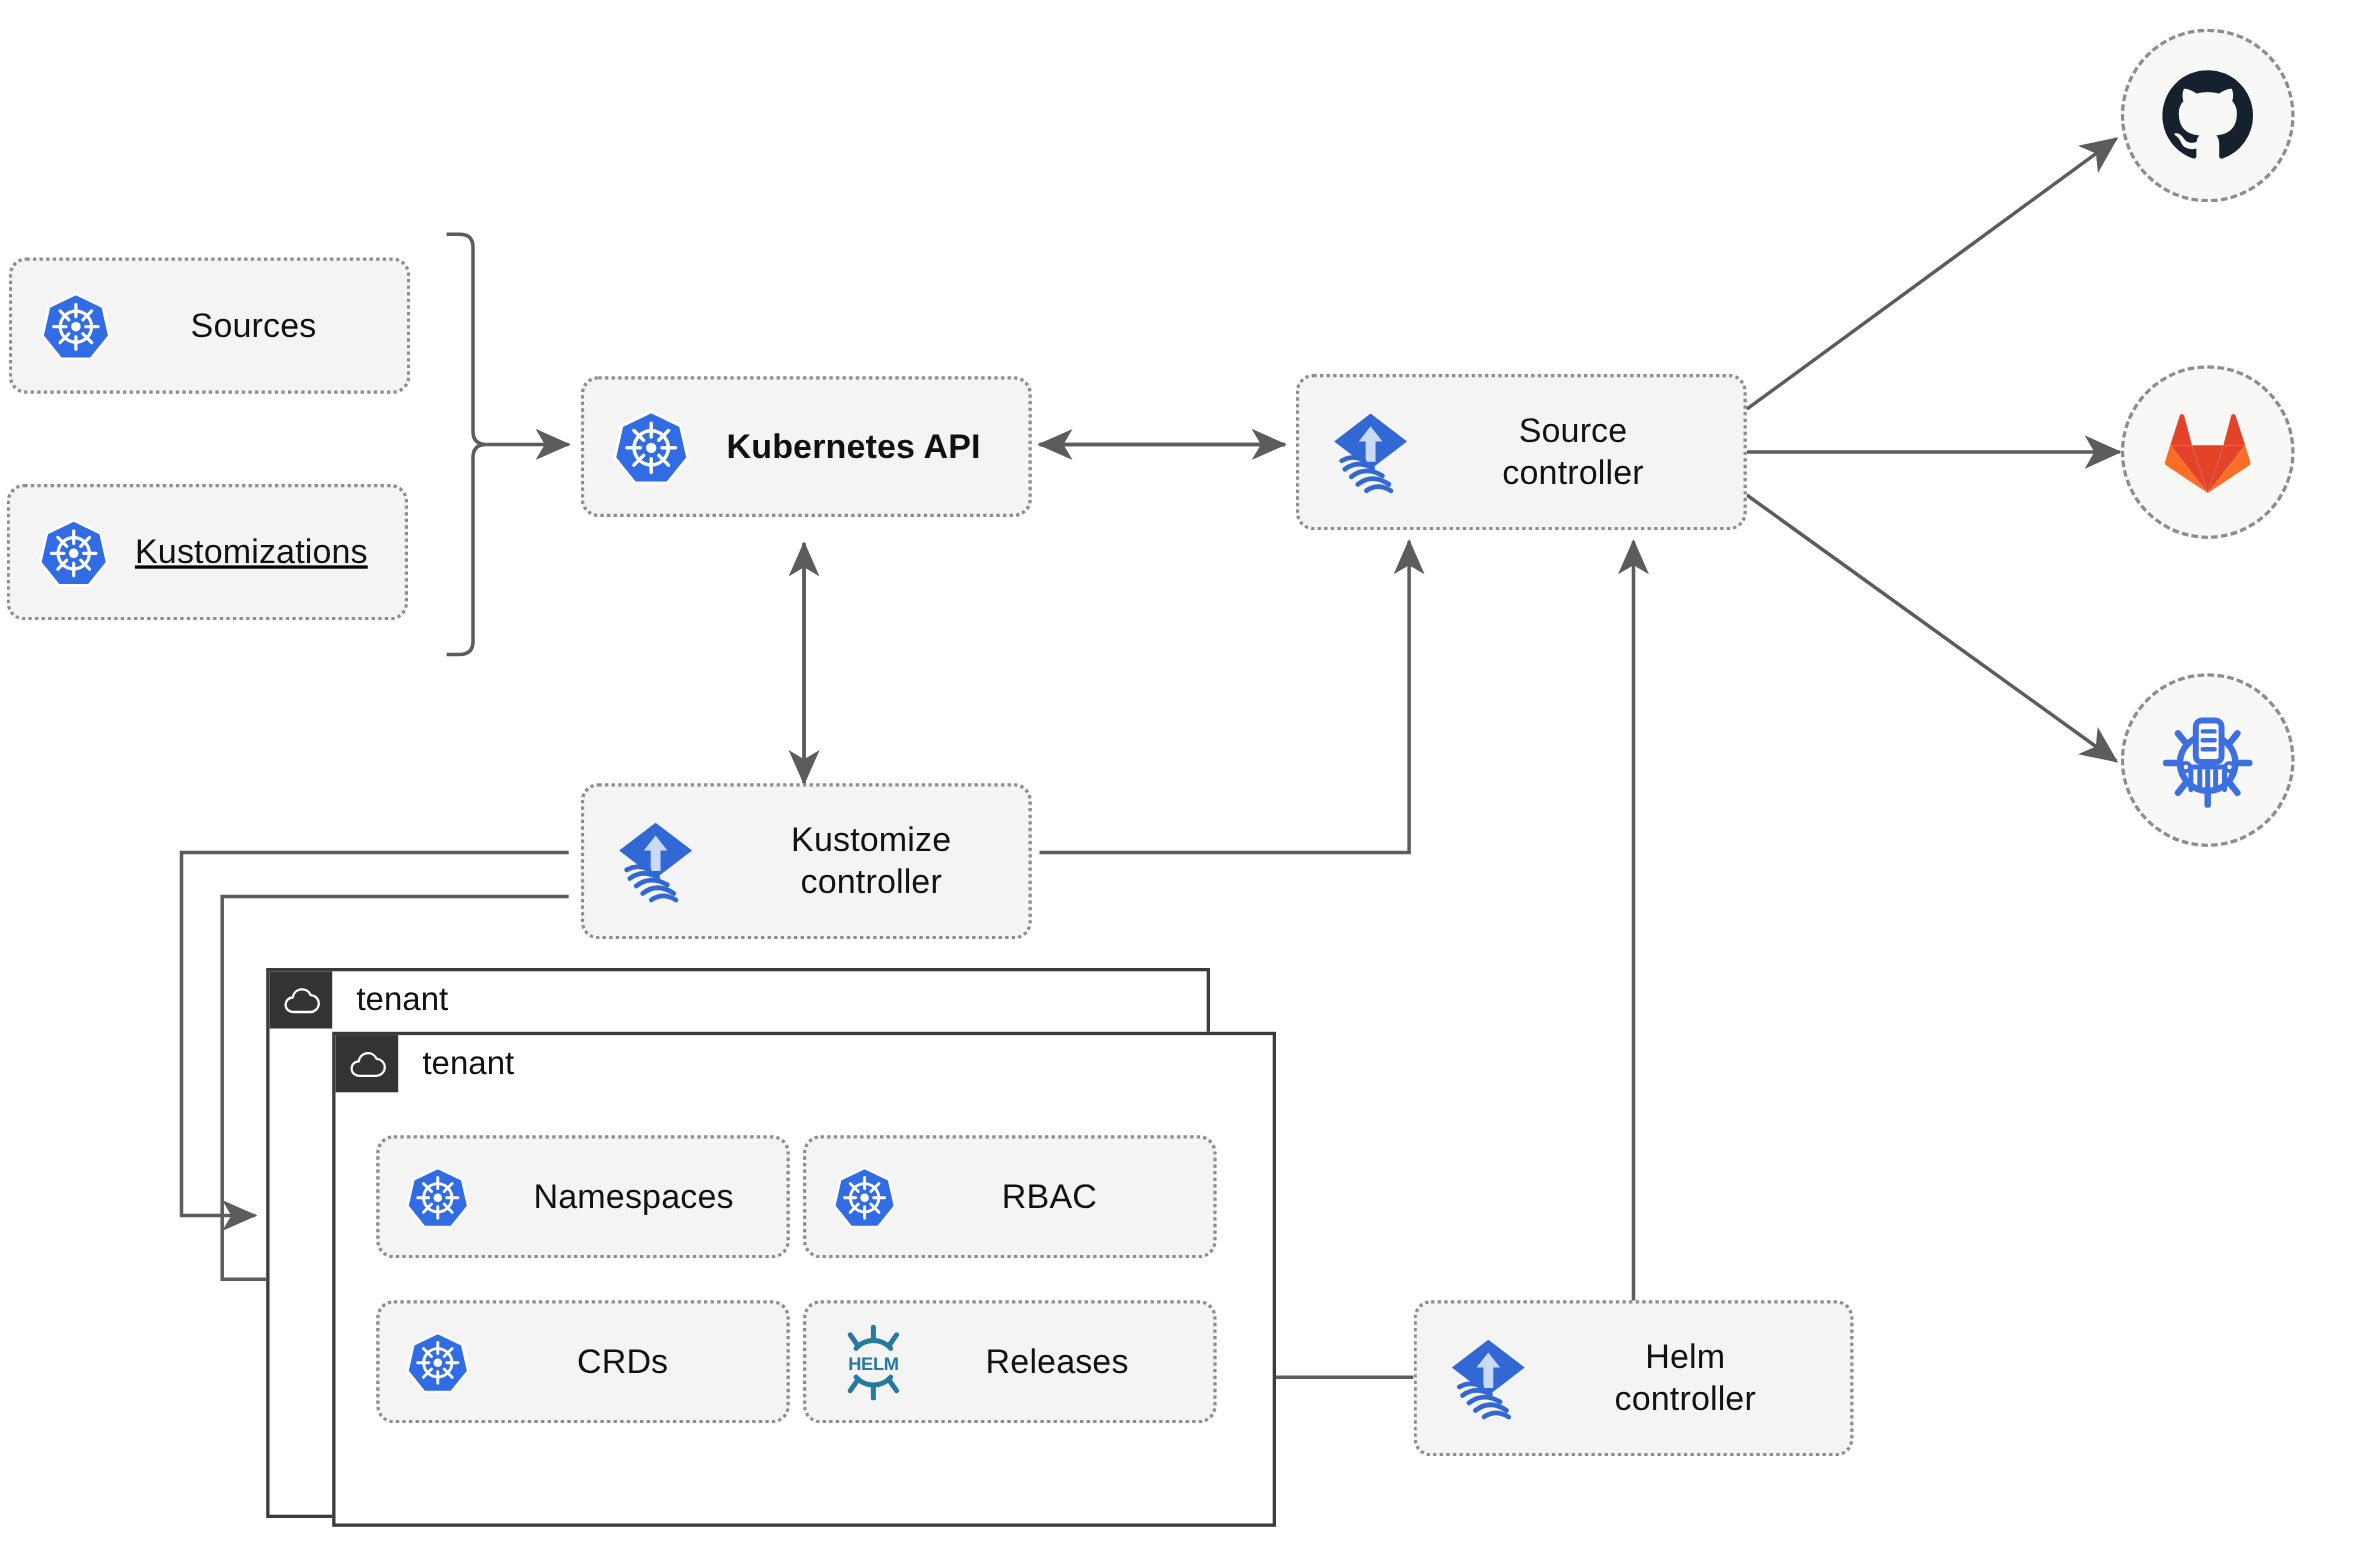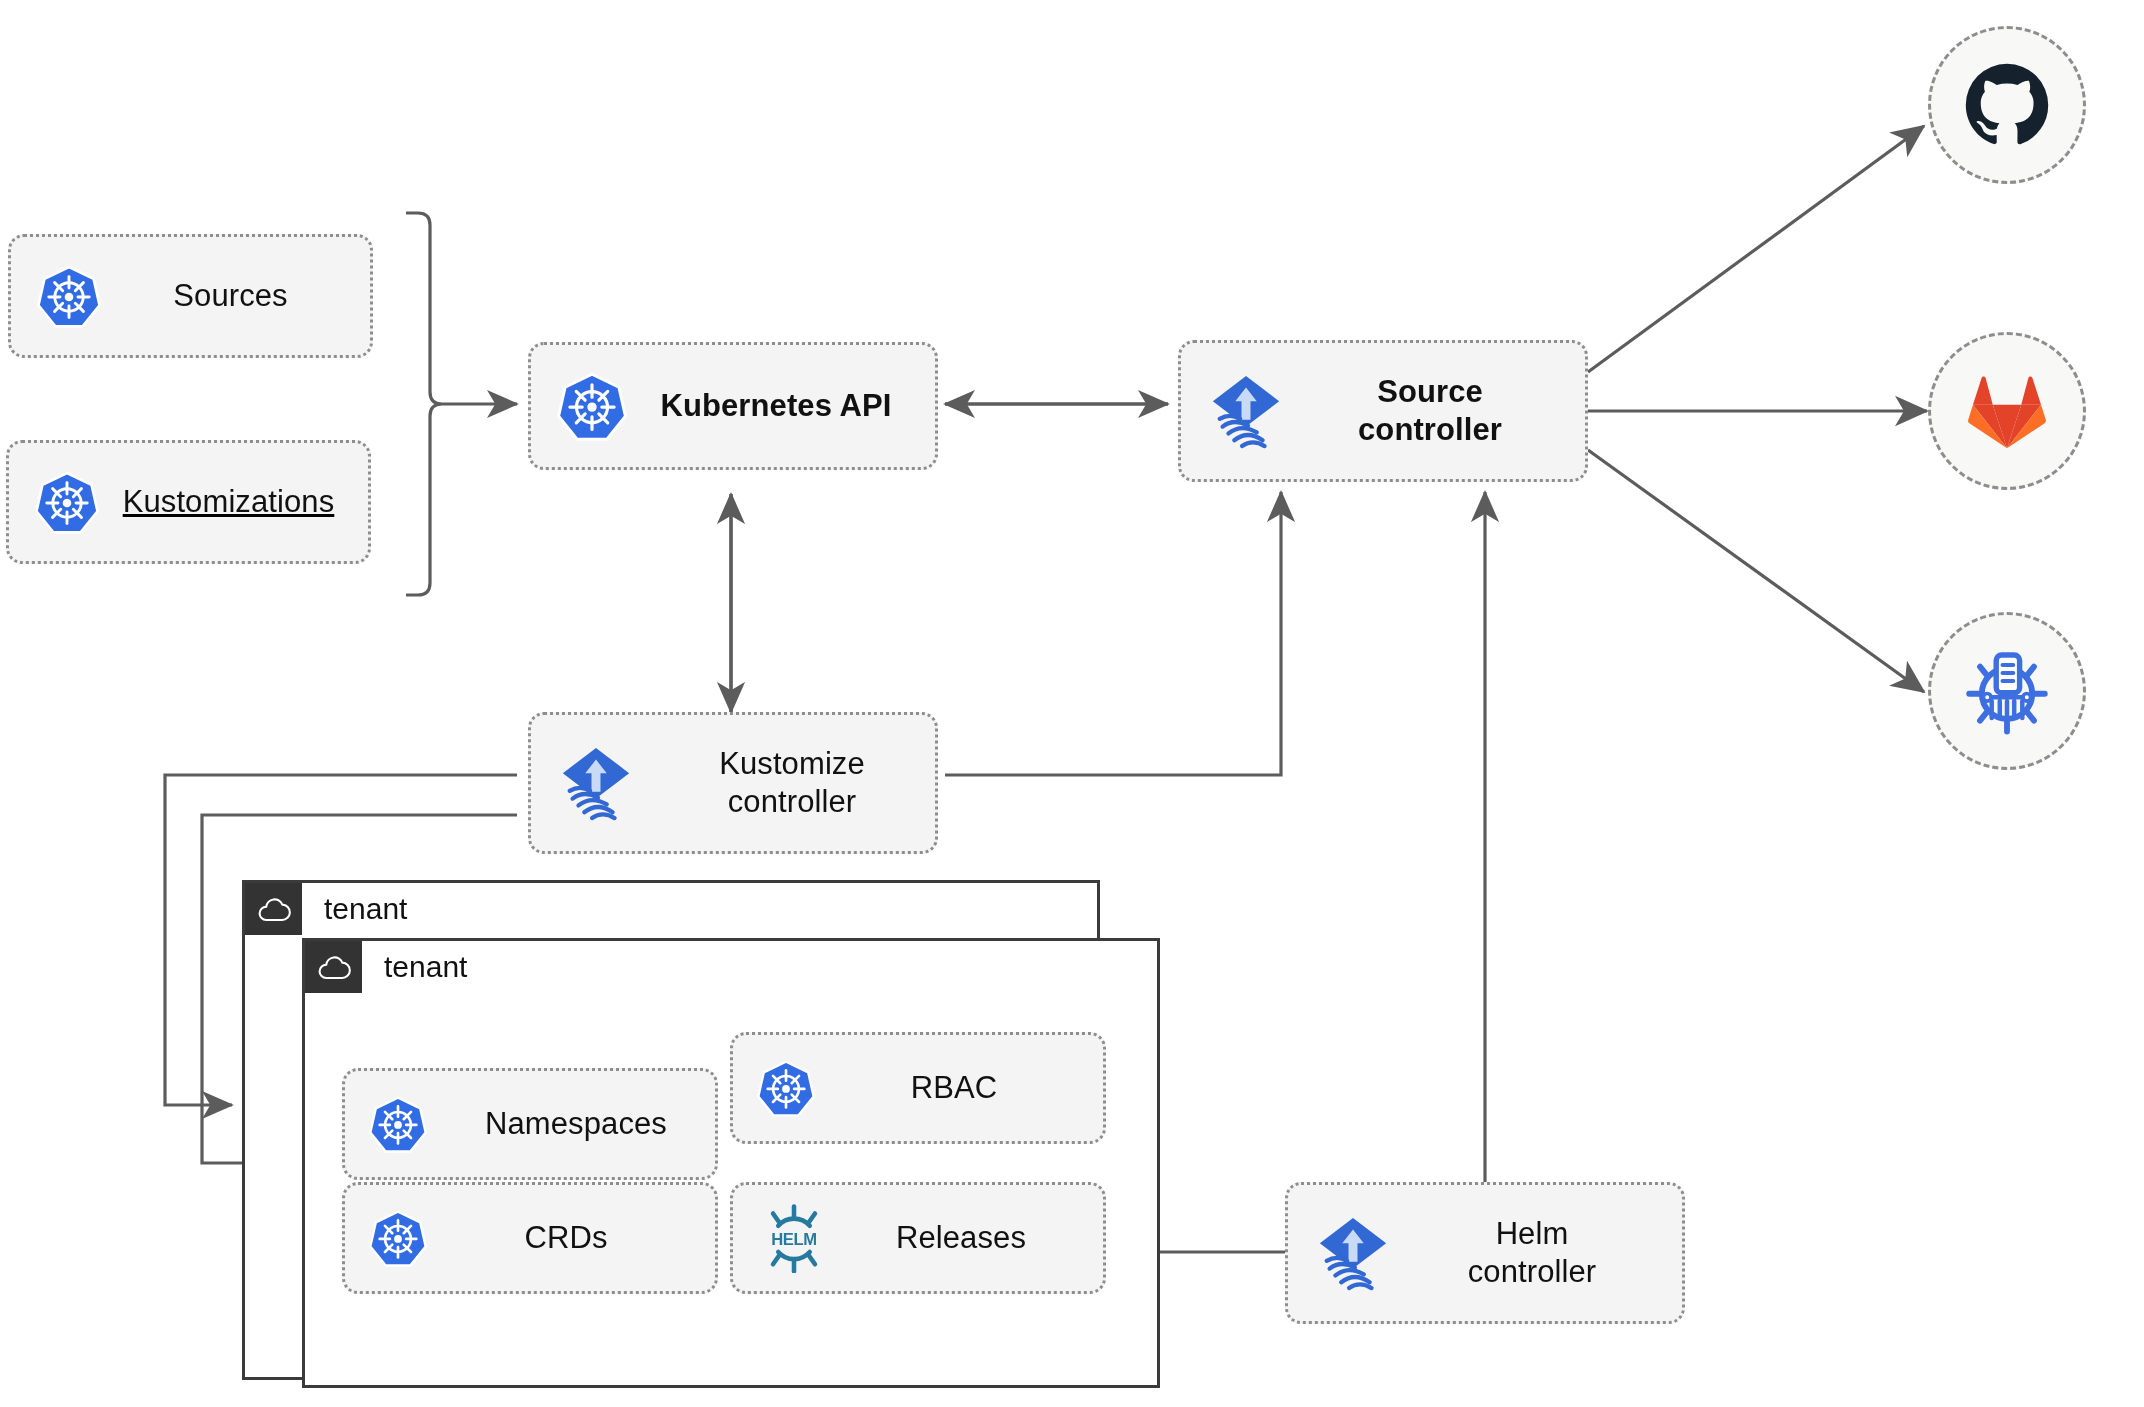--- a/index.html
+++ b/index.html
@@ -174,21 +174,21 @@
           <line x1="17.6" y1="18.6" x2="25.7" y2="26.7"></line>
             <line x1="38.3" y1="39.3" x2="46.4" y2="47.4"></line>
           <line x1="46.4" y1="18.6" x2="38.3" y2="26.7"></line>
             <line x1="25.7" y1="39.3" x2="17.6" y2="47.4"></line>
         </g>
       </svg>
     </span>
     <span class="lbl">Kubernetes API</span>
   </div>
 
-  <div class="node" style="left:1178px;top:340px;width:410px;height:142px;font-weight:bold;">
+  <div class="node" style="left:1178px;top:340px;width:410px;height:142px;">
     <span class="ic" style="margin-left:26px;">
       <svg width="78" height="78" viewBox="0 0 80 80" aria-hidden="true">
         <polygon points="40,4 74,30 40,56 6,30" fill="#3168D3"></polygon>
         <path d="M40,16 L51,30 L44.6,30 L44.6,49 L35.4,49 L35.4,30 L29,30 Z" fill="#C9DAF6"></path>
         <g stroke="#3168D3" stroke-width="4.4" fill="none" stroke-linecap="round">
           <path d="M16,56 C24,50 33,50 42,55"></path>
           <path d="M22,63 C31,56 41,56 51,62"></path>
           <path d="M28,70 C37,63 47,63 57,70"></path>
           <path d="M36,76 C43,71 51,71 59,76"></path>
           <path d="M13,48 C20,44 27,44 34,48"></path>
@@ -234,21 +234,21 @@
           <path d="M13,48 C20,44 27,44 34,48"></path>
         </g>
       </svg>
     </span>
     <span class="lbl two">
       <span>Helm</span><br>
       <span>controller</span>
     </span>
   </div>
 
-  <div class="node" style="left:342px;top:1068px;width:376px;height:112px;gap:20px;">
+  <div class="node" style="left:342px;top:1032px;width:376px;height:112px;gap:20px;">
     <span class="ic" style="margin-left:24px;">
       <svg width="58" height="58" viewBox="0 0 64 64" aria-hidden="true">
         <polygon points="32,3 56.5,14.8 62.5,41.3 45.6,62.3 18.4,62.3 1.5,41.3 7.5,14.8" fill="#326CE5" stroke="#ffffff" stroke-width="2.6" stroke-linejoin="round"></polygon>
         <g stroke="#ffffff" stroke-width="2.9" fill="none" stroke-linecap="round">
           <circle cx="32" cy="33" r="14.2"></circle>
           <circle cx="32" cy="33" r="4.3" fill="#ffffff" stroke="none"></circle>
           <line x1="32" y1="12.6" x2="32" y2="24"></line>
             <line x1="32" y1="42" x2="32" y2="53.5"></line>
           <line x1="11.8" y1="33" x2="23" y2="33"></line>
             <line x1="41" y1="33" x2="52.2" y2="33"></line>

